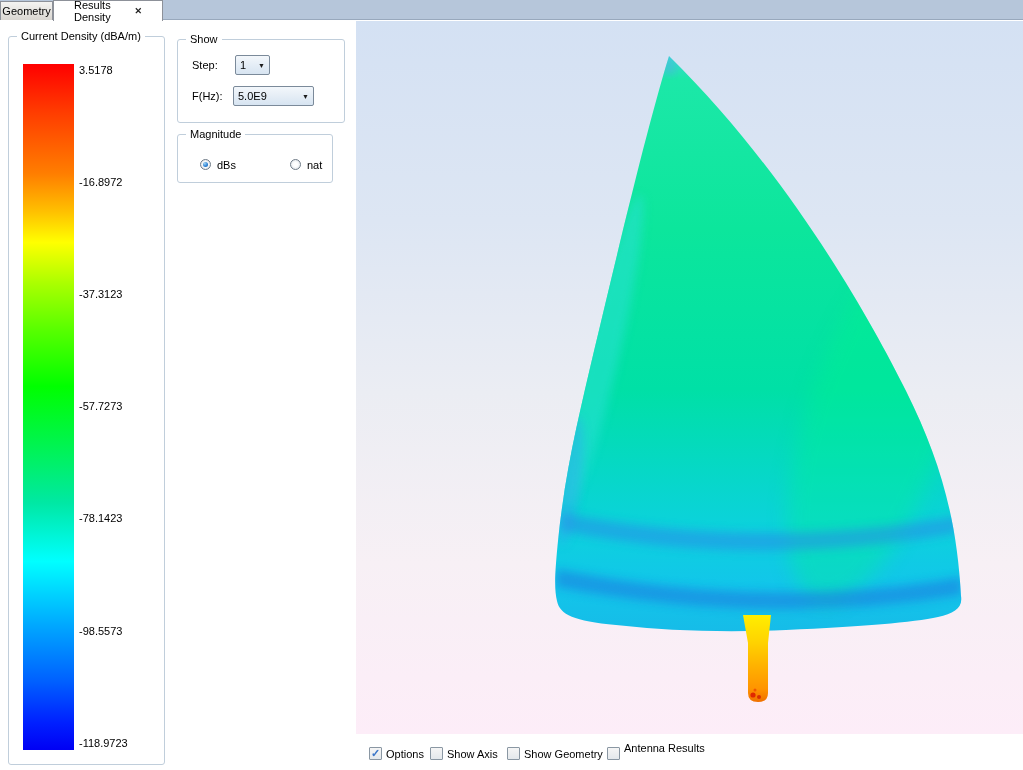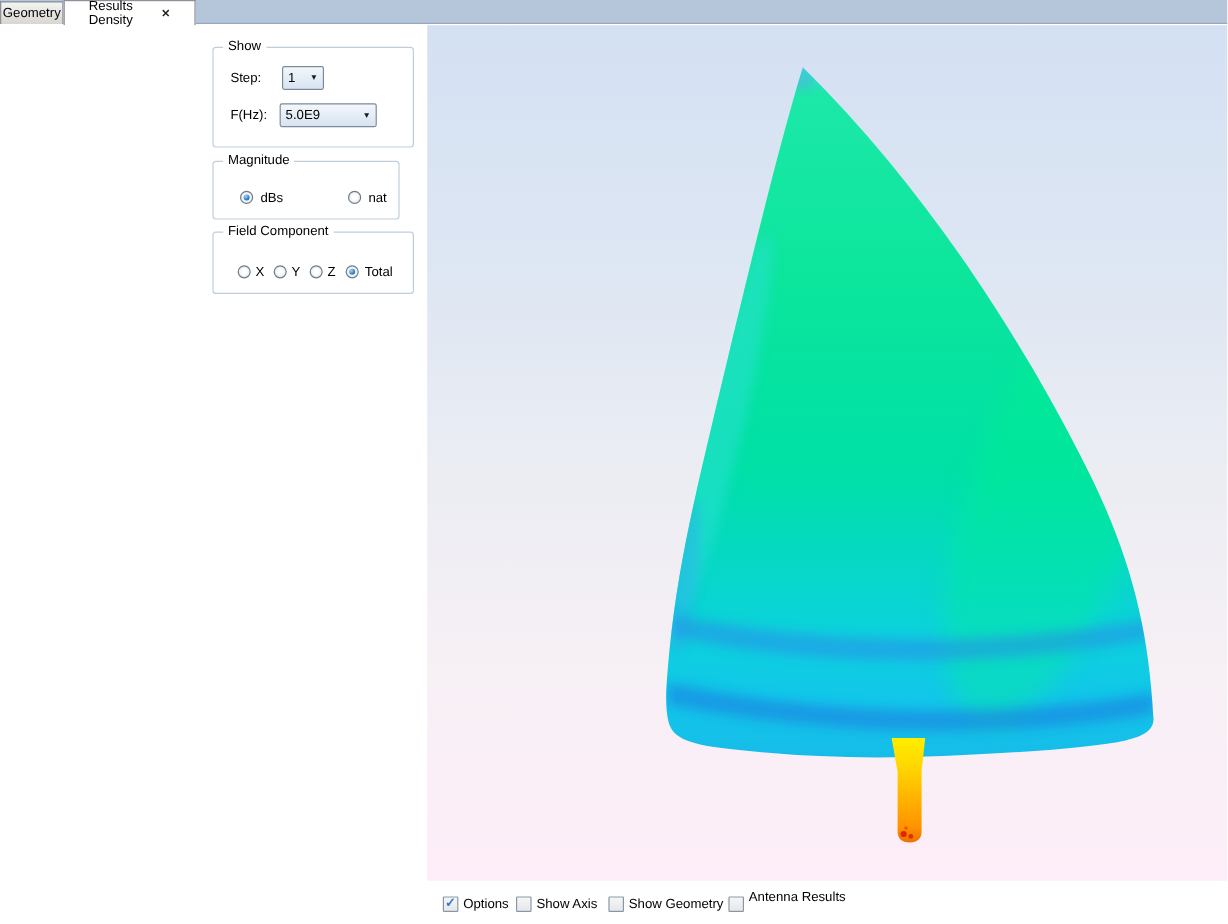--- a/index.html
+++ b/index.html
@@ -59,20 +59,31 @@
   <div class="tabbar">
     <div class="tab inactive">
       <span>Geometry</span>
     </div>
     <div class="tab active">
       <span>Results Density</span>
       <span class="tab-close">✕</span>
     </div>
   </div>
 
+  <div class="groupbox" style="left:8px; top:36px; width:157px; height:729px;">
+    <span class="grouptitle">Current Density (dBA/m)</span>
+    <div class="colorbar"></div>
+    <span class="cb-label" style="top:26px;">3.5178</span>
+    <span class="cb-label" style="top:138px;">-16.8972</span>
+    <span class="cb-label" style="top:250px;">-37.3123</span>
+    <span class="cb-label" style="top:362px;">-57.7273</span>
+    <span class="cb-label" style="top:474px;">-78.1423</span>
+    <span class="cb-label" style="top:587px;">-98.5573</span>
+    <span class="cb-label" style="top:699px;">-118.9723</span>
+  </div>
 
   <div class="groupbox" style="left:177px; top:39px; width:168px; height:84px;">
     <span class="grouptitle">Show</span>
     <span class="lbl" style="left:14px; top:18px;">Step:</span>
     <div class="combo" style="left:57px; top:15px; width:35px;">
       <span class="val">1</span>
       <span class="arr">▼</span>
     </div>
     <span class="lbl" style="left:14px; top:49px;">F(Hz):</span>
     <div class="combo" style="left:55px; top:46px; width:81px;">
@@ -82,31 +93,20 @@
   </div>
 
   <div class="groupbox" style="left:177px; top:134px; width:156px; height:49px;">
     <span class="grouptitle">Magnitude</span>
     <span class="radio sel" style="left:22px; top:24px;"></span>
     <span class="lbl" style="left:39px; top:23px;">dBs</span>
     <span class="radio" style="left:112px; top:24px;"></span>
     <span class="lbl" style="left:129px; top:23px;">nat</span>
   </div>
 
-  <div class="groupbox" style="left:177px; top:193px; width:168px; height:52px;">
-    <span class="grouptitle">Field Component</span>
-    <span class="radio" style="left:20px; top:27px;"></span>
-    <span class="lbl" style="left:35px; top:26px;">X</span>
-    <span class="radio" style="left:50px; top:27px;"></span>
-    <span class="lbl" style="left:65px; top:26px;">Y</span>
-    <span class="radio" style="left:80px; top:27px;"></span>
-    <span class="lbl" style="left:95px; top:26px;">Z</span>
-    <span class="radio sel" style="left:110px; top:27px;"></span>
-    <span class="lbl" style="left:126px; top:26px;">Total</span>
-  </div>
 
 
   <div class="viewport">
     <svg width="667" height="713" viewBox="0 0 667 713">
       <defs>
         <linearGradient id="coneGrad" x1="0" y1="0" x2="0" y2="1">
           <stop offset="0" stop-color="#3fd2d8"></stop>
           <stop offset="0.04" stop-color="#1ce8a8"></stop>
           <stop offset="0.30" stop-color="#0ce69c"></stop>
           <stop offset="0.58" stop-color="#00e0a6"></stop>

